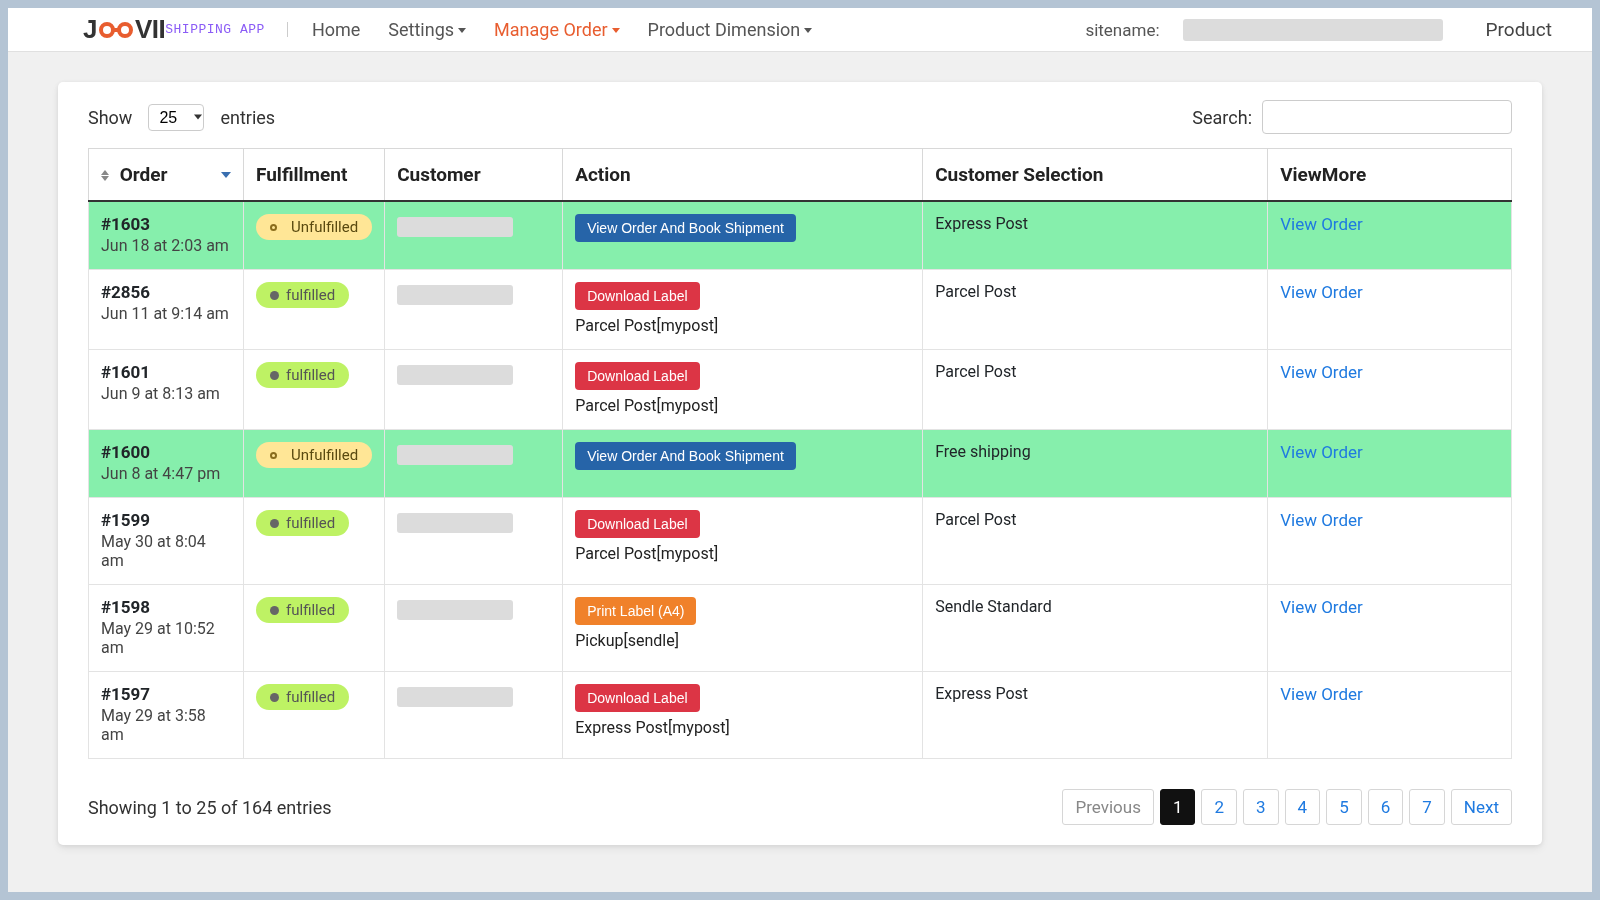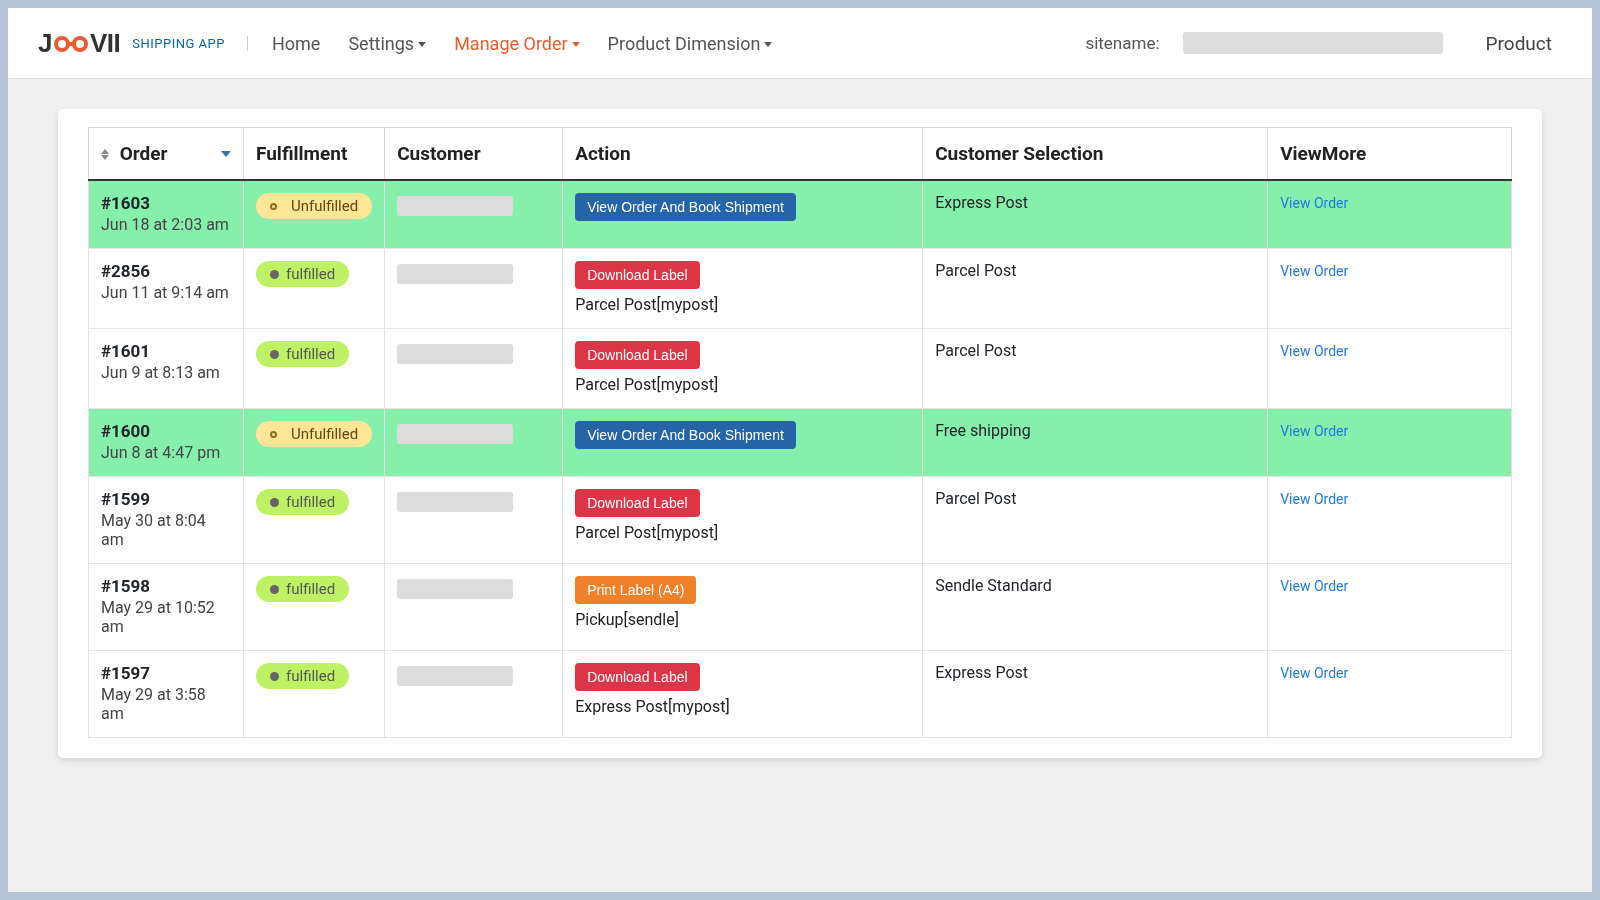--- a/index.html
+++ b/index.html
@@ -15,40 +15,40 @@
   background: #f0f0f0;
   margin: 8px;
   height: 884px;
   display: flex;
   flex-direction: column;
 }
 .navbar {
   background: #fff;
   display: flex;
   align-items: center;
-  padding: 0 40px 0 30px;
-  height: 71px;
+  padding: 0 40px 0 75px;
+  height: 44px;
   border-bottom: 1px solid #e0e0e0;
 }
 .logo {
   font-size: 26px;
   font-weight: 700;
   letter-spacing: -0.5px;
   color: #333;
   font-family: Arial, sans-serif;
 }
 .logo .oo { color: #e85d2f; }
 .logo .oo svg { vertical-align: -2px; }
 .app-label {
   font-size: 13px;
-  color: #0369a1;
-  margin-left: 12px;
+  color: #8b5cf6;
   padding-right: 22px;
   border-right: 1px solid #ccc;
   letter-spacing: 0.5px;
+  font-family: Liberation Mono, monospace;
 }
 .nav-links {
   display: flex;
   gap: 28px;
   margin-left: 24px;
 }
 .nav-links a {
   font-size: 18px;
   color: #555;
   text-decoration: none;
@@ -227,21 +227,21 @@
   font-size: 14px;
   color: #fff;
   text-decoration: none;
   cursor: pointer;
   border: none;
 }
 .btn-blue { background: #2664a8; }
 .btn-red { background: #dc3545; }
 .btn-orange { background: #f0812a; }
 .action-sub { margin-top: 6px; font-size: 16px; color: #222; }
-.view-link { color: #1f7ae0; text-decoration: none; font-size: 14px; cursor: pointer; }
+.view-link { color: #1f7ae0; text-decoration: none; font-size: 17px; cursor: pointer; }
 .card-bottom {
   display: flex;
   align-items: center;
   margin-top: 30px;
   font-size: 18px;
   color: #333;
 }
 .pagination {
   margin-left: auto;
   display: flex;
@@ -301,20 +301,33 @@
       <span class="sitename-label">sitename:</span>
       <span class="sitename-box"></span>
       <span class="logout">Product</span>
     </div>
   </div>
 
   <div class="page">
 
     <div class="card">
 
+      <div class="card-top">
+        <span>Show</span>
+        <span class="select-wrap">
+          <select>
+            <option>25</option>
+          </select>
+        </span>
+        <span>entries</span>
+        <div class="search-wrap">
+          <span>Search:</span>
+          <input type="text" style="">
+        </div>
+      </div>
 
       <table>
         <colgroup>
           <col style="width:155px">
             <col style="width:135px">
             <col style="width:178px">
             <col style="width:360px">
             <col style="width:345px">
             <col>
         </colgroup>
@@ -444,17 +457,31 @@
               <td>
                 <div class="cust-box"></div>
               </td>
               <td><button class="btn btn-red">Download Label</button><div class="action-sub">Express Post[mypost]</div></td>
               <td><span>Express Post</span></td>
               <td><a class="view-link">View Order</a></td>
             </tr>
           </tbody>
       </table>
 
+      <div class="card-bottom">
+        <span>Showing 1 to 25 of 164 entries</span>
+        <div class="pagination" id="pagination">
+            <span class="pg disabled">Previous</span>
+            <span class="pg current">1</span>
+            <span class="pg">2</span>
+            <span class="pg">3</span>
+            <span class="pg">4</span>
+            <span class="pg">5</span>
+            <span class="pg">6</span>
+            <span class="pg">7</span>
+            <span class="pg">Next</span>
+          </div>
+      </div>
 
     </div>
   </div>
 
 </div>
 
 </body></html>

